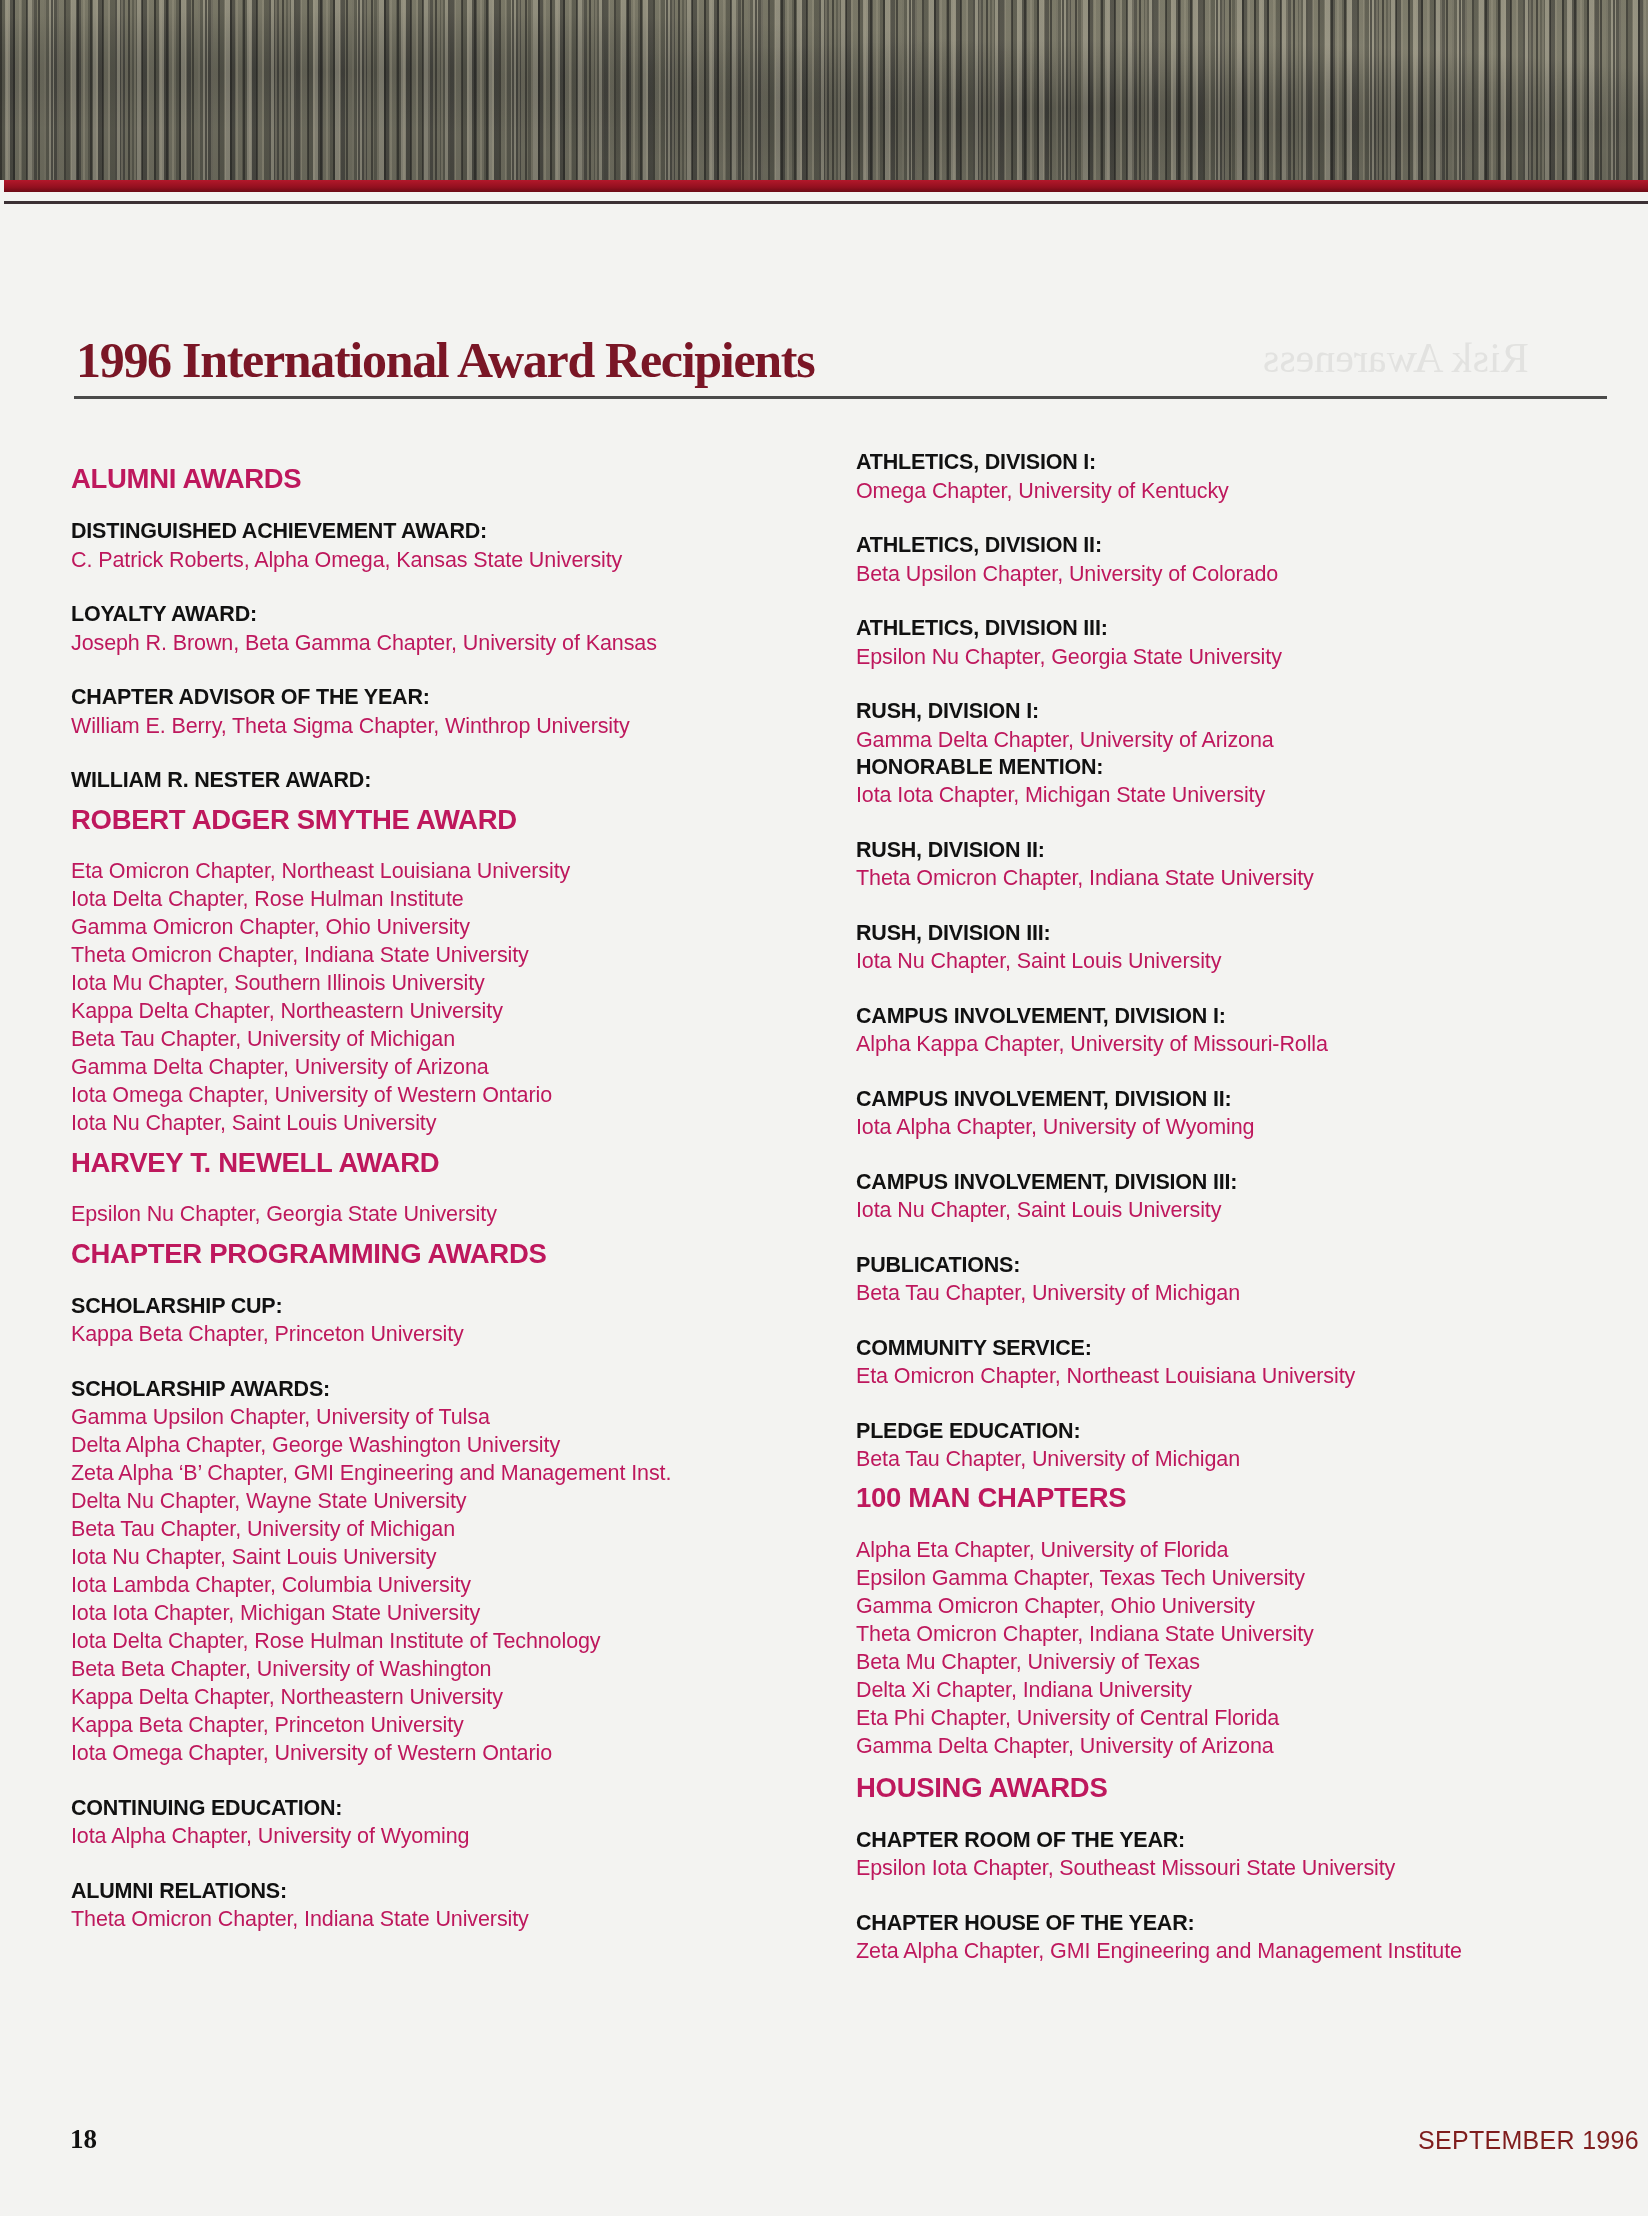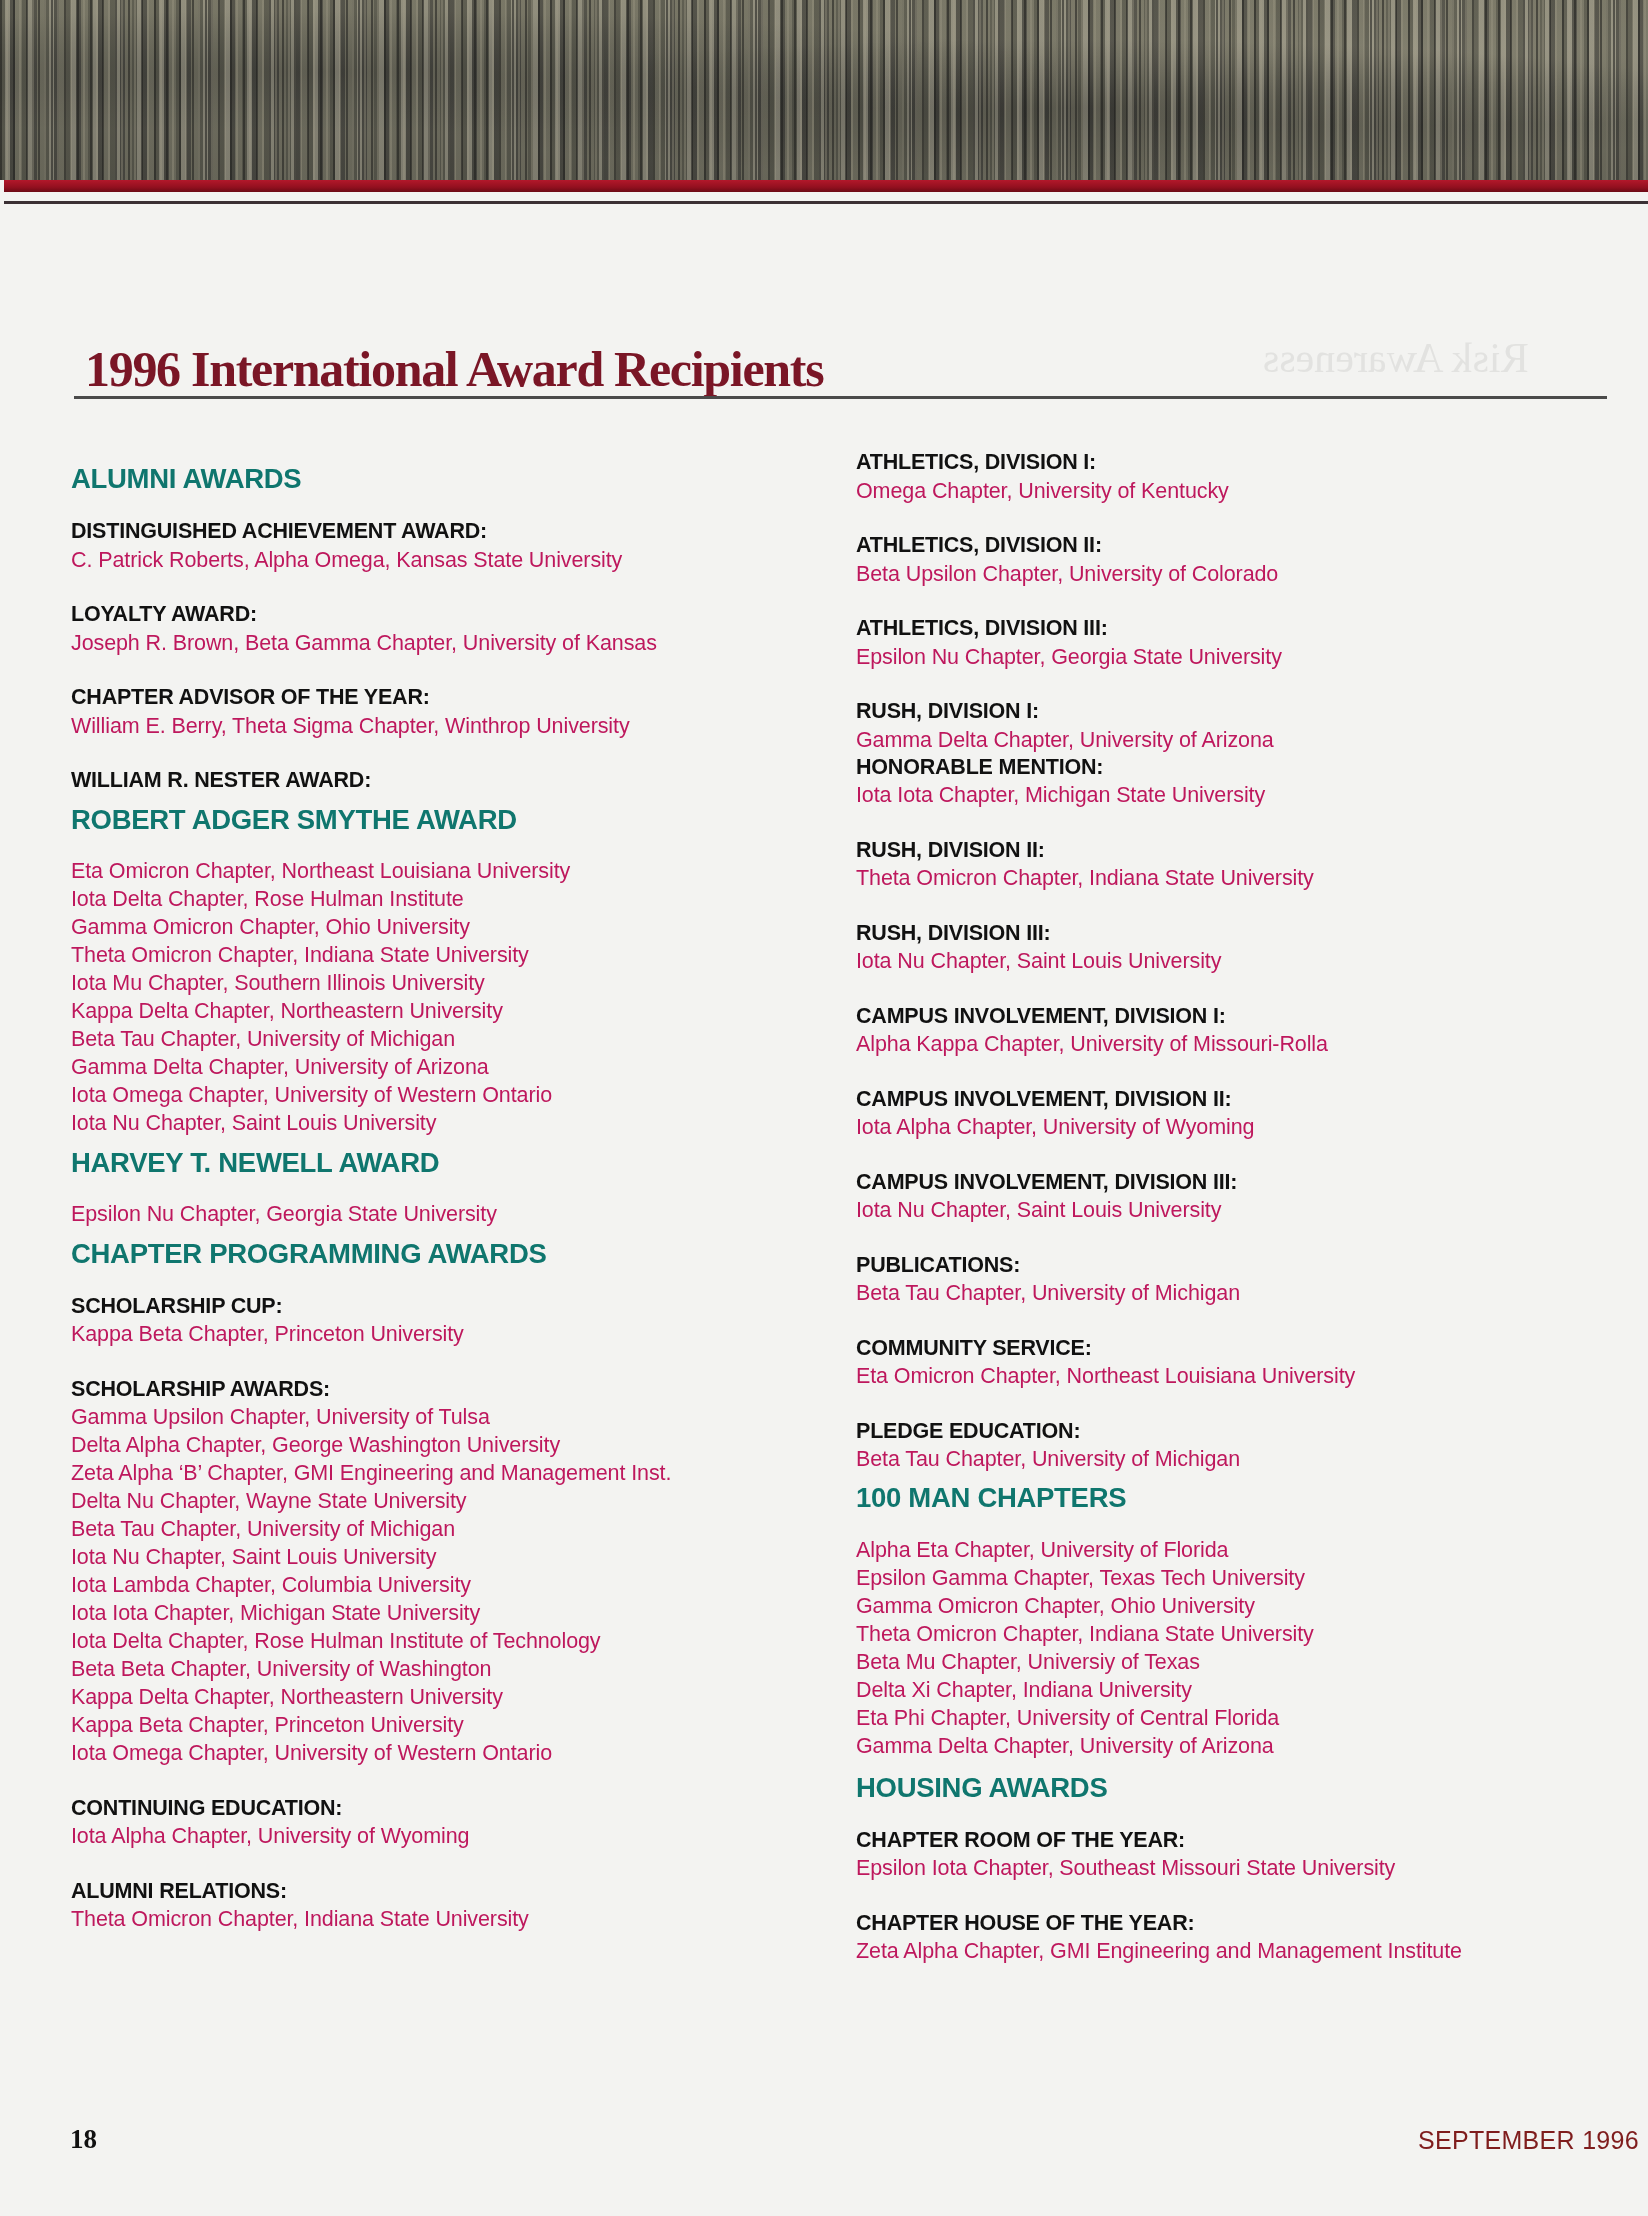--- a/index.html
+++ b/index.html
@@ -40,21 +40,21 @@
   .ghost-title {
     position:absolute; left:1263px; top:334px;
     font-family:"Liberation Serif","DejaVu Serif",serif;
     font-size:42px; color:#e2e2e0; transform:scaleX(-1);
     white-space:nowrap;
   }
   .col { position:absolute; width:759px; }
   .col-left { left:71px; top:463px; }
   .col-right { left:856px; top:449px; }
   .sec-head {
-    font-weight:bold; font-size:27.5px; color:#0f766e;
+    font-weight:bold; font-size:27.5px; color:#be185d;
     letter-spacing:-0.3px; line-height:32px; white-space:nowrap;
   }
   .sub-head {
     font-weight:bold; font-size:21.5px; line-height:27.5px;
     letter-spacing:-0.2px; color:#111; white-space:nowrap;
   }
   .line {
     font-size:21.5px; line-height:28px; color:#be185d; white-space:nowrap;
     letter-spacing:-0.1px;
   }
@@ -71,21 +71,21 @@
 </style>
 </head>
 <body>
 
 <div class="banner"></div>
 <div class="banner-band"></div>
 <div class="banner-rule"></div>
 
 <div class="ghost-title">Risk Awareness</div>
 
-<h1 class="page-title" style="margin:12px">1996 International Award Recipients</h1>
+<h1 class="page-title" style="margin:3px">1996 International Award Recipients</h1>
 <div class="title-rule"></div>
 
 <div class="col col-left">
 
   <div>
     <div class="sec-head">ALUMNI AWARDS</div>
     <div style="height:23px"></div>
     <div class="sub-head">DISTINGUISHED ACHIEVEMENT AWARD:</div>
     <div class="line">C. Patrick Roberts, Alpha Omega, Kansas State University</div>
     <div style="height:27.5px"></div>

